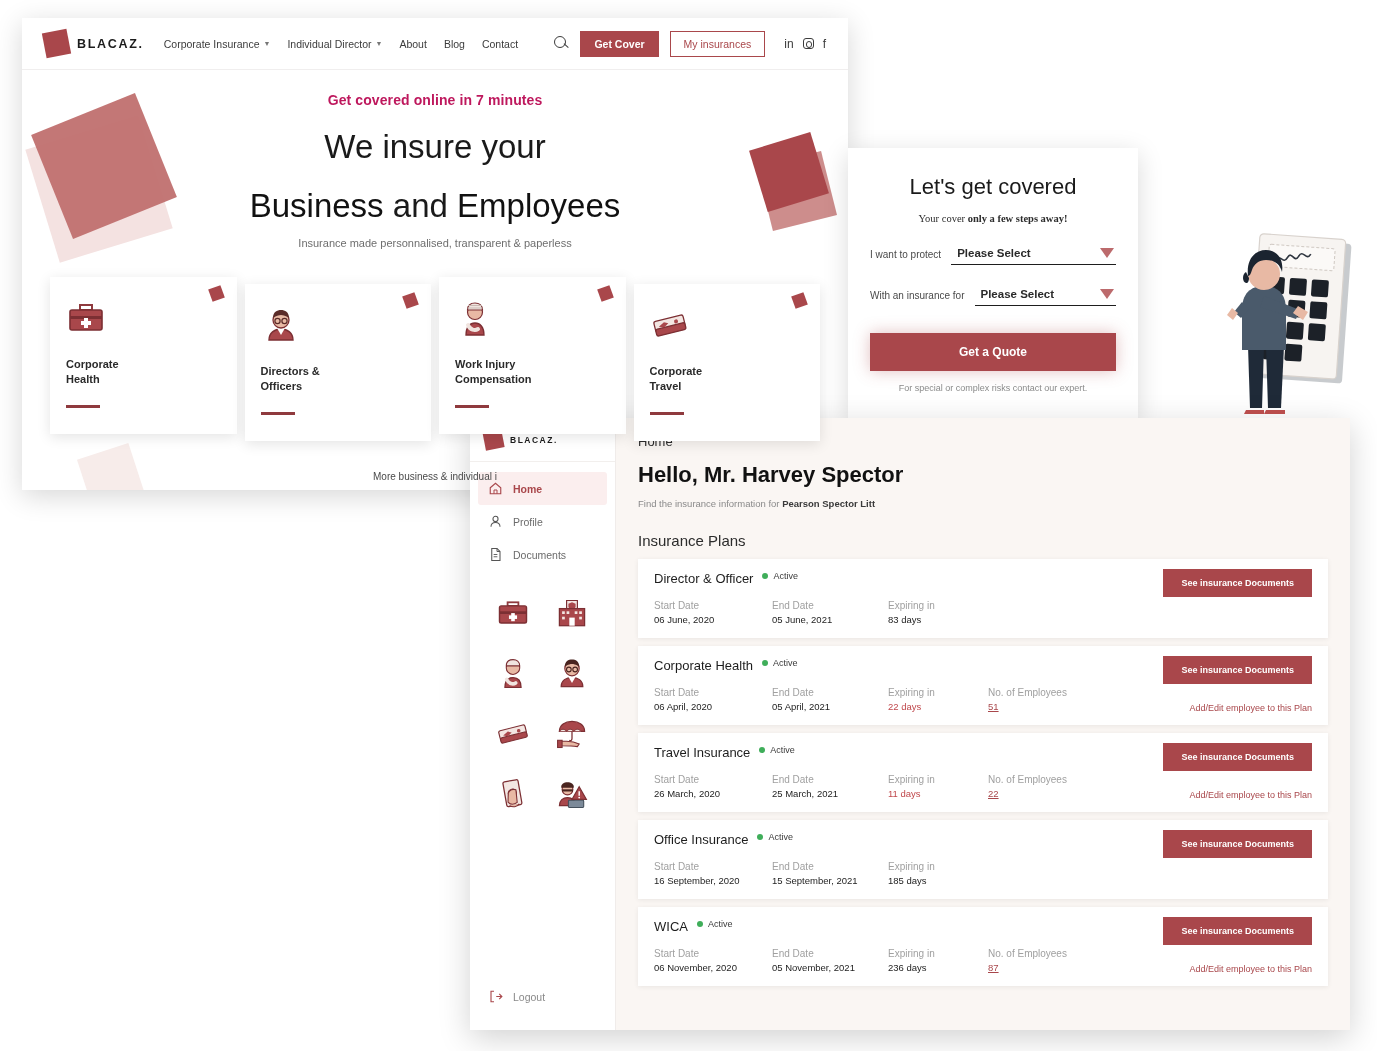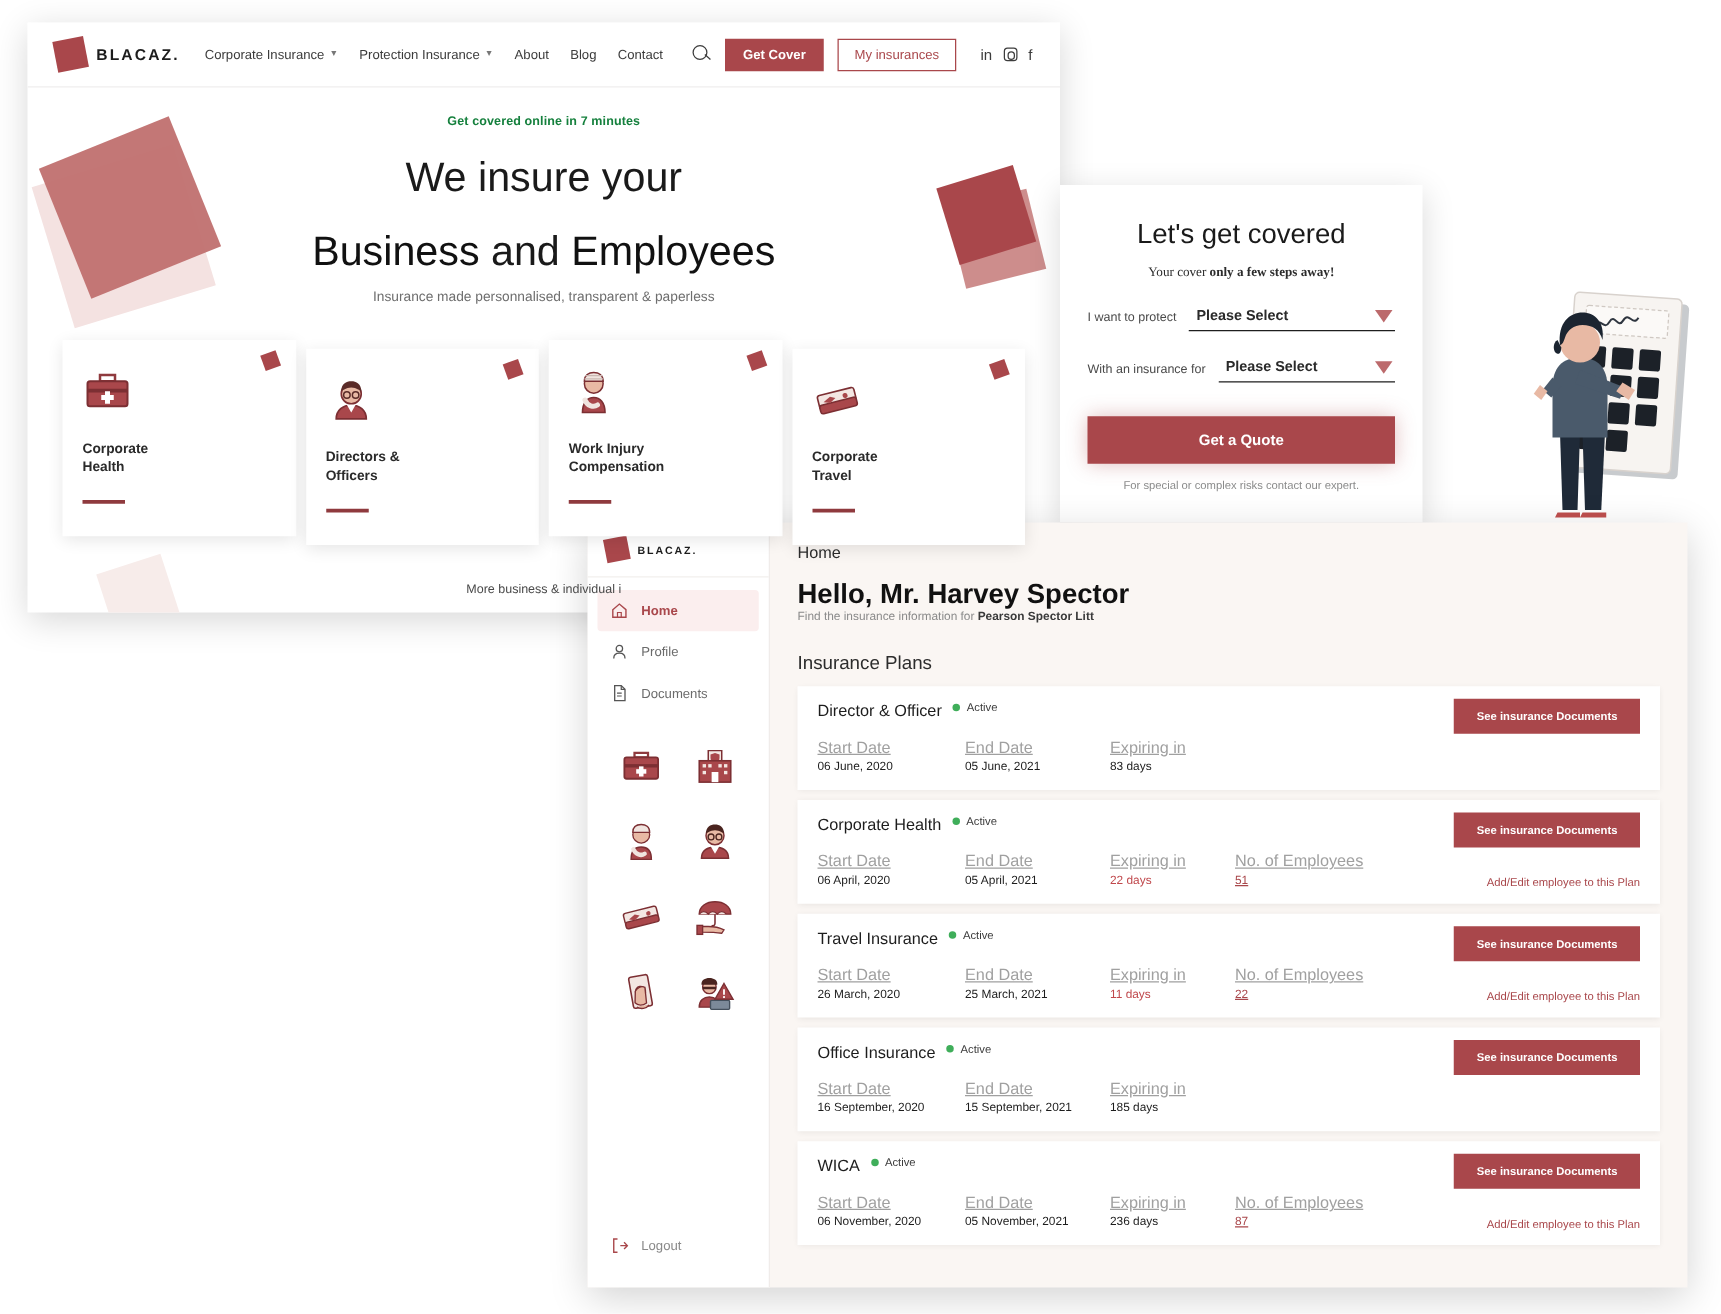--- a/index.html
+++ b/index.html
@@ -91,21 +91,21 @@
     position: relative; cursor: pointer;
   }
   .soc-ig::after {
     content:""; position:absolute; left:2.2px; top:2.2px;
     width:4.5px; height:4.5px; border:1.2px solid #3c3c3c; border-radius:50%;
   }
 
   
   .hero { position: relative; z-index: 3; text-align: center; padding-top: 22px; }
   .hero-eyebrow {
-    font-size: 10px; font-weight: bold; color: #15803d; letter-spacing: .1px;
+    font-size: 14px; font-weight: bold; color: #be185d; letter-spacing: .1px;
   }
   .hero-h1 {
     margin-top: 19px; font-size: 33px; font-weight: normal; color: #1a1a1a; line-height: 1.22;
   }
   .hero-h1-strong { font-size: 33px; font-weight: normal; color: #111; line-height: 1.22; }
   .hero-sub { margin-top: 10px; font-size: 11px; color: #6e6e6e; }
 
   
   .cards-row {
     position: relative; z-index: 3;
@@ -198,35 +198,35 @@
   }
   .icon-cell { height: 42px; display: flex; align-items: center; justify-content: center; cursor: pointer; }
   .side-logout {
     margin-top: auto; display: flex; align-items: center; gap: 10px;
     padding: 16px 18px 26px; font-size: 10.5px; color: #8a8a8a; cursor: pointer;
   }
 
   .dash-main { flex: 1; padding: 16px 22px 0; overflow: hidden; }
   .crumb { font-size: 13px; color: #2c2c2c; }
   .dash-hello { font-size: 22px; font-weight: bold; color: #111; margin-top: 13px; }
-  .dash-subtitle { font-size: 9.5px; color: #8a8a8a; margin-top: 0; }
+  .dash-subtitle { font-size: 9.5px; color: #8a8a8a; margin-top: 10px; }
   .dash-subtitle b { color: #3a3a3a; font-weight: bold; }
   .plans-title { font-size: 15px; color: #2c2c2c; margin-top: 23px; margin-bottom: 10px; }
 
   .plan-card {
     background: #fff; box-shadow: 0 1px 5px rgba(0,0,0,0.07);
     padding: 12px 16px 13px; margin-bottom: 8px; position: relative;
   }
   .plan-top { display: flex; align-items: flex-start; gap: 9px; }
   .plan-name { font-size: 13px; color: #1d1d1d; }
   .plan-status { display: flex; align-items: center; gap: 5px; font-size: 9px; color: #3a3a3a; }
   .dot { width: 6px; height: 6px; border-radius: 50%; background: #3fae5a; }
   .plan-fields { display: flex; margin-top: 14px; }
   .pf { margin-right: 22px; }
-  .pf-label { font-size: 13px; color: #a0a0a0; text-decoration: underline; }
+  .pf-label { font-size: 10px; color: #a0a0a0; }
   .pf-value { font-size: 9.5px; color: #1d1d1d; margin-top: 3px; }
   .pf-value.urgent { color: #c0484c; }
   .pf-value.link { color: #a9474b; text-decoration: underline; cursor: pointer; }
   .pf-start { min-width: 96px; }
   .pf-end { min-width: 94px; }
   .pf-exp { min-width: 78px; }
   .btn-docs {
     position: absolute; right: 16px; top: 10px;
     background: #a9474b; color: #fff; border: none;
     font-size: 9px; font-weight: bold; padding: 9px 18px; cursor: pointer;
@@ -252,21 +252,21 @@
     <div class="brand">
       <div class="brand-mark"></div>
       <div class="brand-text">BLACAZ.</div>
     </div>
     <div class="nav-links">
       <div class="nav-link">
         <span>Corporate Insurance</span>
         <span class="caret">▼</span>
       </div>
       <div class="nav-link">
-        <span>Protection Insurance</span>
+        <span>Individual Director</span>
         <span class="caret">▼</span>
       </div>
       <div class="nav-link">
         <span>About</span>
       </div>
       <div class="nav-link">
         <span>Blog</span>
       </div>
       <div class="nav-link">
         <span>Contact</span>

